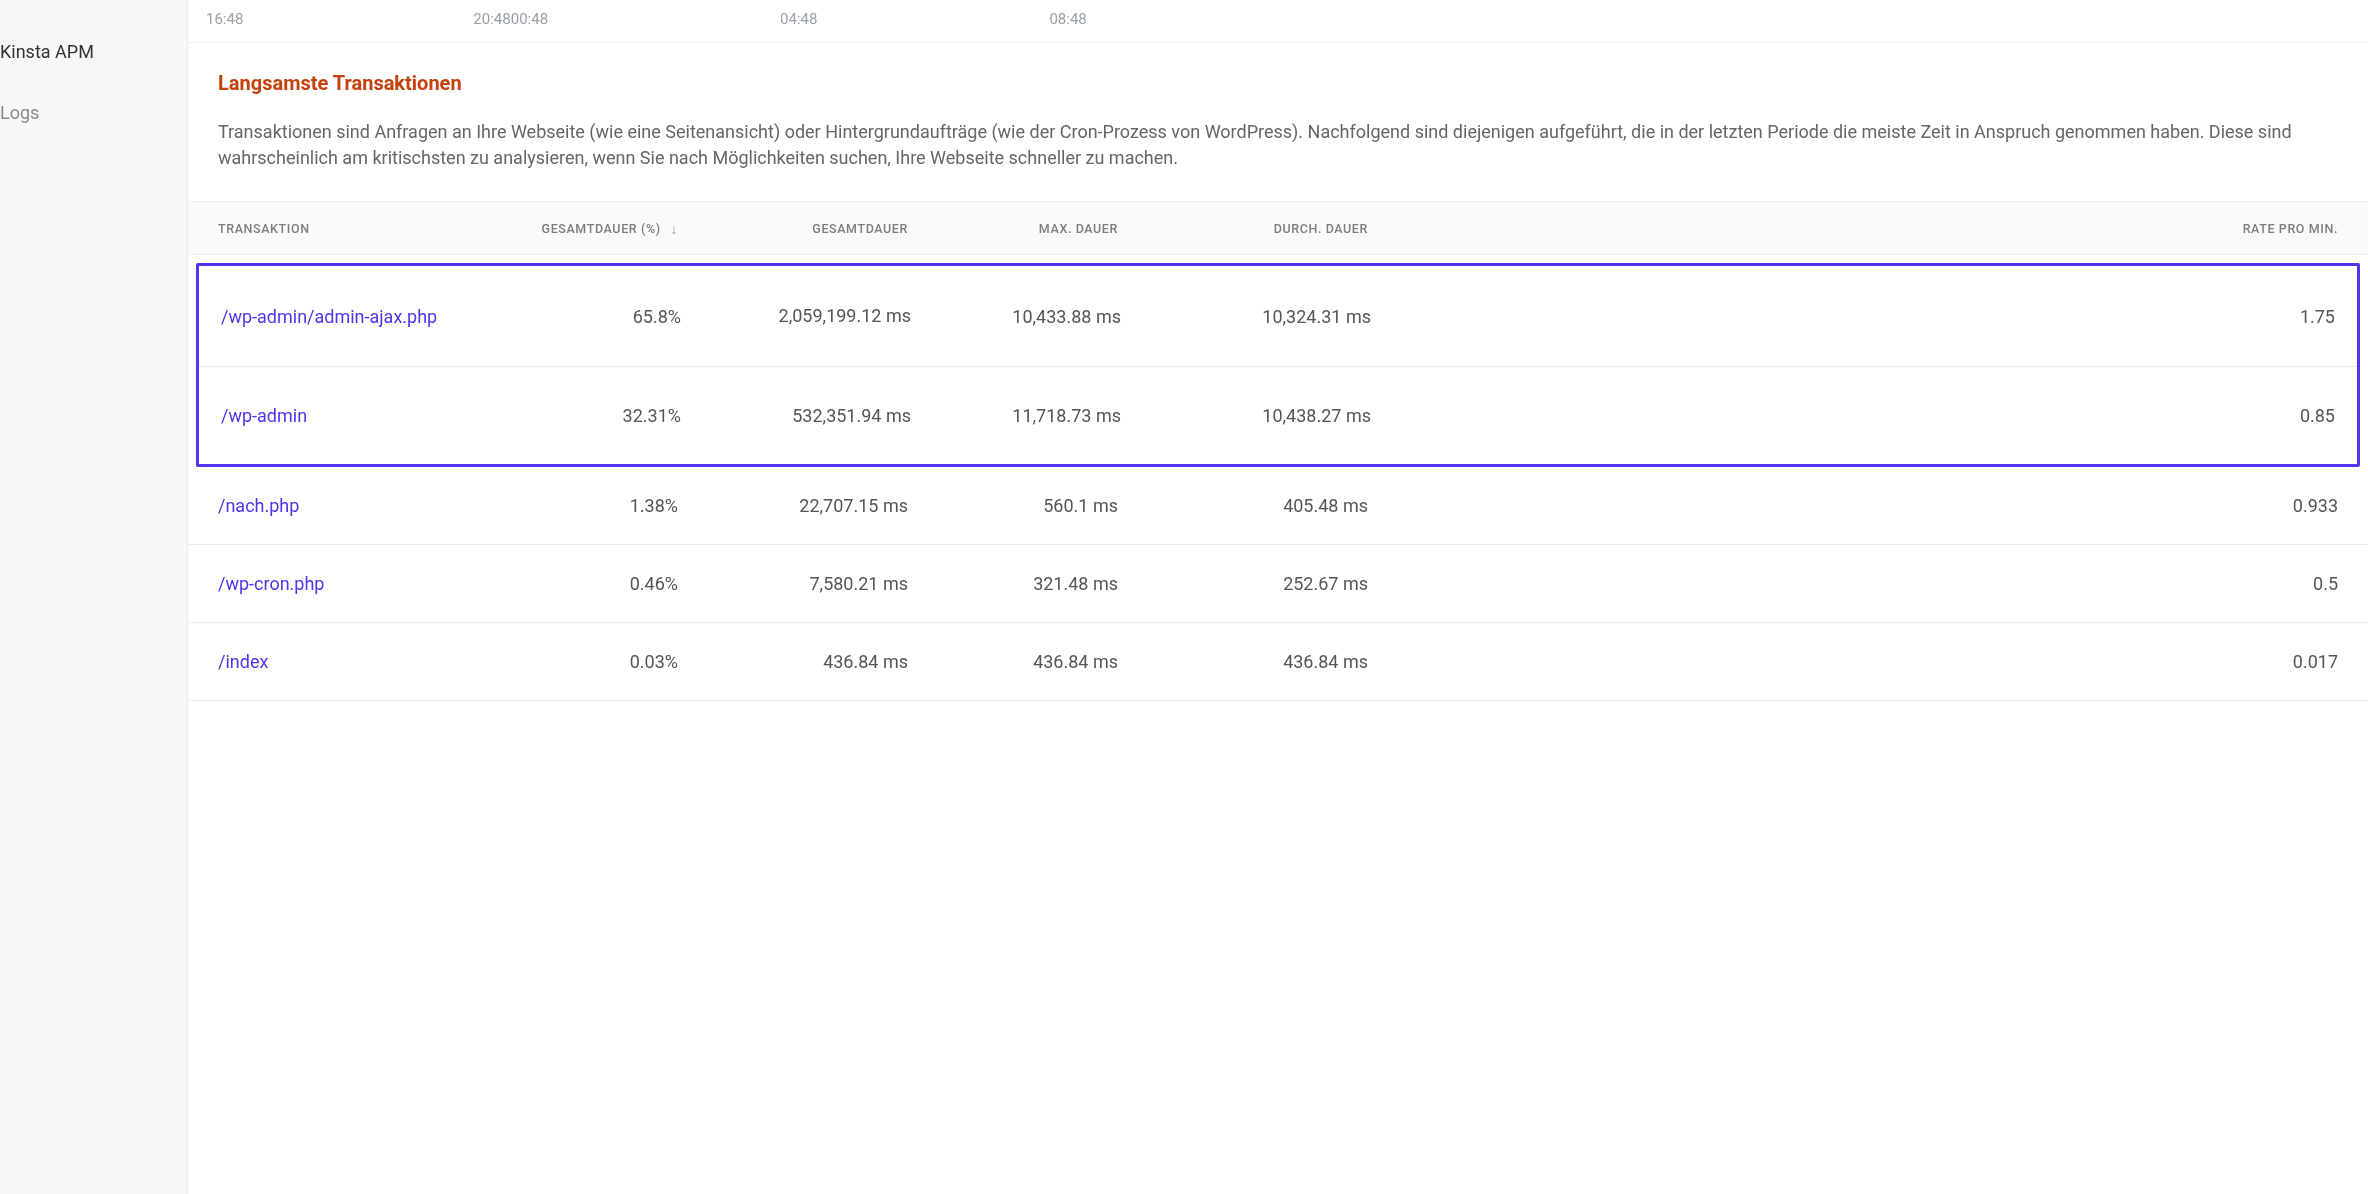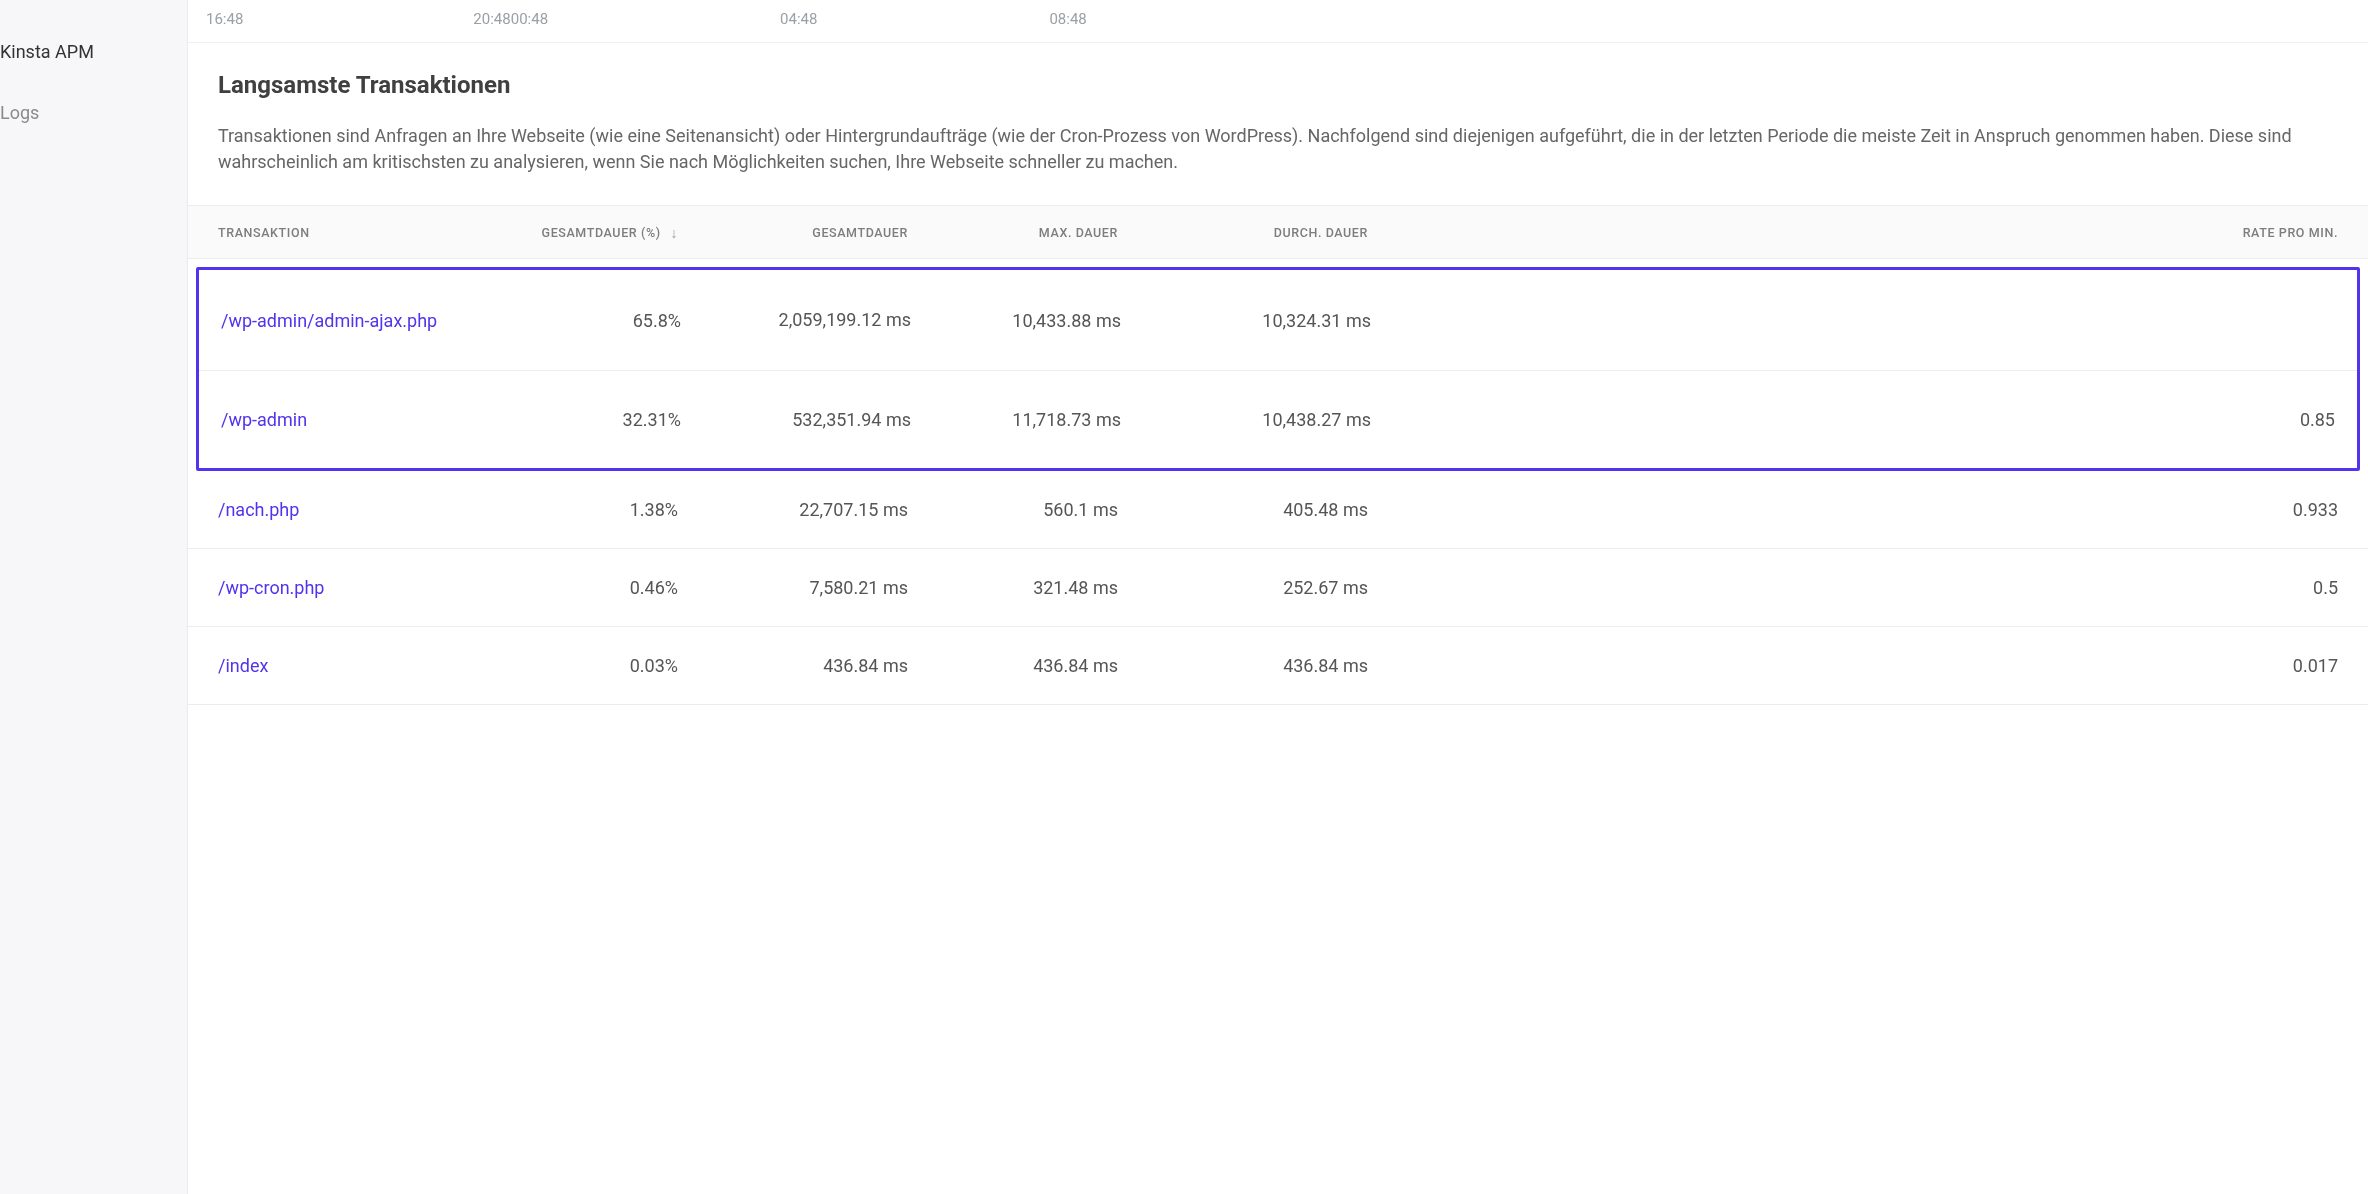--- a/index.html
+++ b/index.html
@@ -41,23 +41,23 @@
   }
   .axis-tick { flex: 0 0 auto; }
   .axis-tick.t0 { margin-left: 18px; }
   .axis-tick.t1 { margin-left: 230px; }
   .axis-tick.t2 { }
   .axis-tick.t3 { margin-left: 232px; }
   .axis-tick.t4 { margin-left: 232px; }
 
   .content-pad { padding: 28px 30px 0 30px; }
   .section-heading {
-    font-size: 24px;
+    font-size: 20px;
     font-weight: 700;
-    color: #404040;
+    color: #c2410c;
     margin: 0 0 24px 0;
   }
   .section-desc {
     font-size: 18px;
     color: #666;
     line-height: 1.45;
     margin: 0 0 30px 0;
   }
 
   .table { width: 100%; }
@@ -146,20 +146,21 @@
         <div class="th right">Rate pro Min.</div>
       </div>
 
       <div class="highlight-wrap">
         <div class="trow">
           <div class="td link">/wp-admin/admin-ajax.php</div>
           <div class="td right">65.8%</div>
           <div class="td right wrap">2,059,199.12 ms</div>
           <div class="td right">10,433.88 ms</div>
           <div class="td right">10,324.31 ms</div>
+          <div class="td right">1.75</div>
         </div>
         <div class="trow">
           <div class="td link">/wp-admin</div>
           <div class="td right">32.31%</div>
           <div class="td right">532,351.94 ms</div>
           <div class="td right">11,718.73 ms</div>
           <div class="td right">10,438.27 ms</div>
           <div class="td right">0.85</div>
         </div>
       </div>

